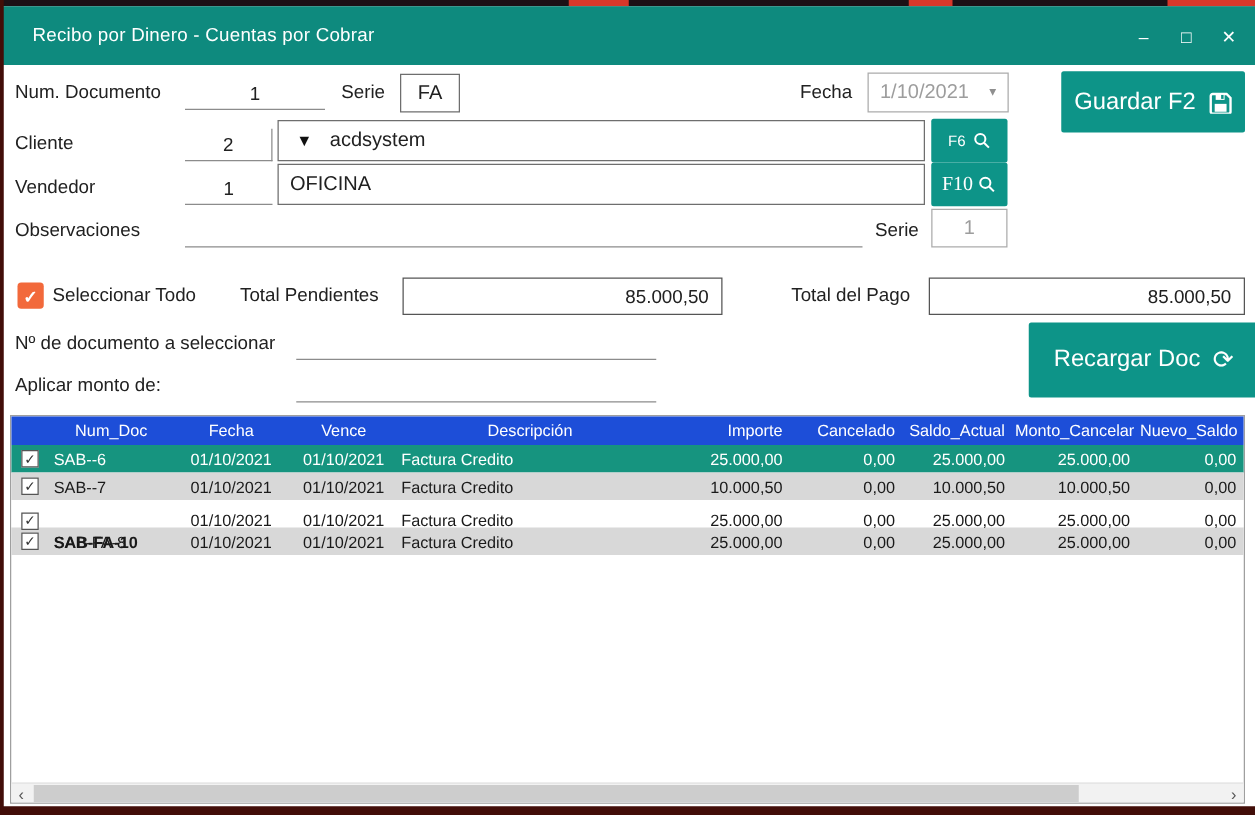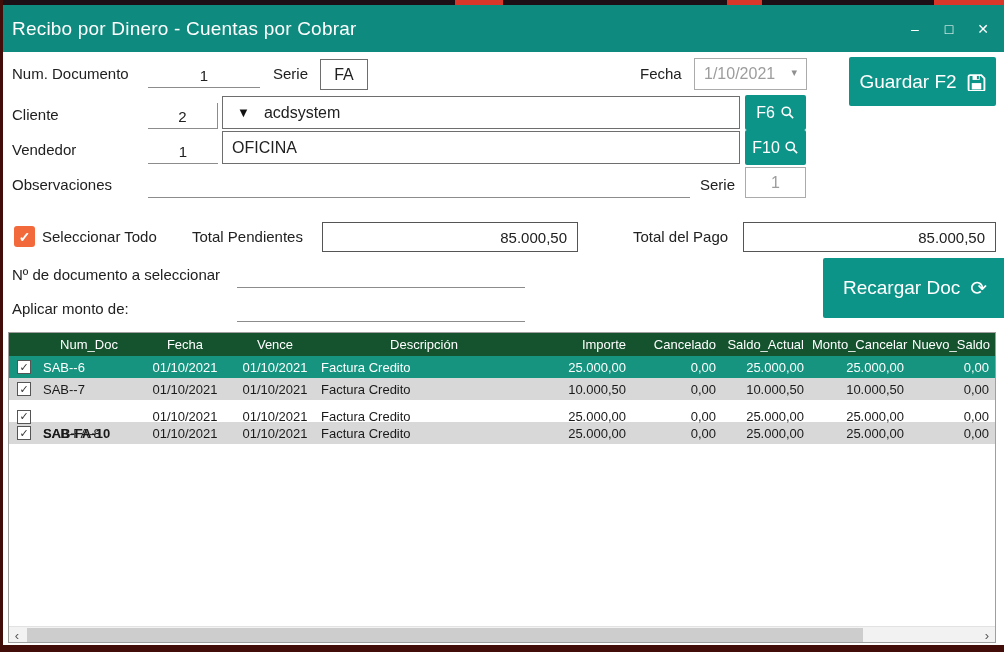--- a/index.html
+++ b/index.html
@@ -11,21 +11,21 @@
   }
   
   .top-strip{ position:absolute; left:0; top:0; width:1004px; height:5px; background:#1c1016; }
   .top-strip .red-seg{ position:absolute; top:0; height:5px; background:#d8372a; }
   .left-border{ position:absolute; left:0; top:0; width:3px; height:652px; background:#420d08; }
   .bottom-strip{ position:absolute; left:0; bottom:0; width:1004px; height:7px; background:#420d08; }
   .titlebar{
     position:absolute; left:0; top:5px; width:1004px; height:47px; background:#0e8a7e;
     display:flex; align-items:center; color:#fff;
   }
-  .titlebar .title{ margin-left:12px; font-size:19px; letter-spacing:.2px; }
+  .titlebar .title{ margin-left:26px; font-size:15px; letter-spacing:.2px; }
   .win-controls{ position:absolute; right:8px; top:0; height:100%; display:flex; align-items:center; gap:8px; }
   .win-btn{ width:26px; height:26px; display:flex; align-items:center; justify-content:center;
     color:#fff; font-size:14px; cursor:default; }
 
   
   .lbl{ position:absolute; font-size:15px; color:#212121; white-space:nowrap; }
   .u-input{ position:absolute; border-bottom:1px solid #8c8c8c; font-size:15px; color:#212121;
     display:flex; align-items:flex-end; padding-bottom:3px; }
   .u-input.center{ justify-content:center; }
   .b-input{ position:absolute; border:1px solid #6e6e6e; font-size:16px; color:#212121;
@@ -49,21 +49,21 @@
   .chk-orange{ position:absolute; width:21px; height:21px; background:#f2693b; border-radius:3px;
     display:flex; align-items:center; justify-content:center; color:#fff; font-size:14px; font-weight:bold; }
 
   
   .grid{ position:absolute; left:8px; top:332px; width:988px; height:311px;
     border:1px solid #9f9f9f; background:#fff; overflow:hidden; }
   .trow, .thead{
     display:grid; grid-template-columns:30px 100px 92px 88px 210px 105px 90px 88px 100px 85px;
     align-items:center; font-size:13px;
   }
-  .thead{ height:23px; background:#14532d; color:#fff; }
+  .thead{ height:23px; background:#1d4ed8; color:#fff; }
   .thead .hc{ text-align:center; }
   .thead .hc.num{ text-align:right; padding-right:8px; }
   .trow{ height:22px; color:#1a1a1a; background:#fff; }
   .trow.alt{ background:#d8d8d8; }
   .trow.selected{ background:#16947f; color:#fff; }
   .cell{ white-space:nowrap; overflow:hidden; }
   .cell.l{ text-align:left; }
   .cell.c{ text-align:center; }
   .cell.r{ text-align:right; padding-right:8px; }
   .row-chk{ width:14px; height:14px; margin-left:8px; background:#fff; border:1px solid #555;
@@ -120,34 +120,34 @@
         </svg>
     </span>
   </button>
 
   <div class="lbl" style="left:12px;top:106px;">Cliente</div>
   <div class="u-input center" style="left:148px;top:103px;width:70px;height:26px;border-right:1px solid #8c8c8c;">2</div>
   <div class="b-input combo" style="left:222px;top:96px;width:518px;height:33px;">
     <span class="arrow">▼</span>
     <span class="combo-text">acdsystem</span>
   </div>
-  <button class="teal-btn" style="left:745px;top:95px;width:61px;height:35px;font-size:16px;gap:5px;">
+  <button class="teal-btn" style="left:745px;top:95px;width:61px;height:35px;font-size:12px;gap:5px;">
     <span>F6</span>
     <span style="display:flex;">
       <svg width="15" height="15" viewBox="0 0 24 24">
           <circle cx="10" cy="10" r="6.5" fill="none" stroke="#fff" stroke-width="2.6"></circle>
           <line x1="15" y1="15" x2="21" y2="21" stroke="#fff" stroke-width="2.6"></line>
         </svg>
     </span>
   </button>
 
   <div class="lbl" style="left:12px;top:141px;text-align:right;">Vendedor</div>
   <div class="u-input center" style="left:148px;top:138px;width:70px;height:26px;">1</div>
   <div class="b-input" style="left:222px;top:131px;width:518px;height:33px;padding-left:9px;">OFICINA</div>
-  <button class="teal-btn" style="left:745px;top:130px;width:61px;height:35px;font-size:16px;gap:4px;">
+  <button class="teal-btn" style="left:745px;top:130px;width:61px;height:35px;font-size:16px;gap:4px;font-family:Liberation Serif, serif;">
     <span>F10</span>
     <span style="display:flex;">
       <svg width="15" height="15" viewBox="0 0 24 24">
           <circle cx="10" cy="10" r="6.5" fill="none" stroke="#fff" stroke-width="2.6"></circle>
           <line x1="15" y1="15" x2="21" y2="21" stroke="#fff" stroke-width="2.6"></line>
         </svg>
     </span>
   </button>
 
   <div class="lbl" style="left:12px;top:176px;">Observaciones</div>

